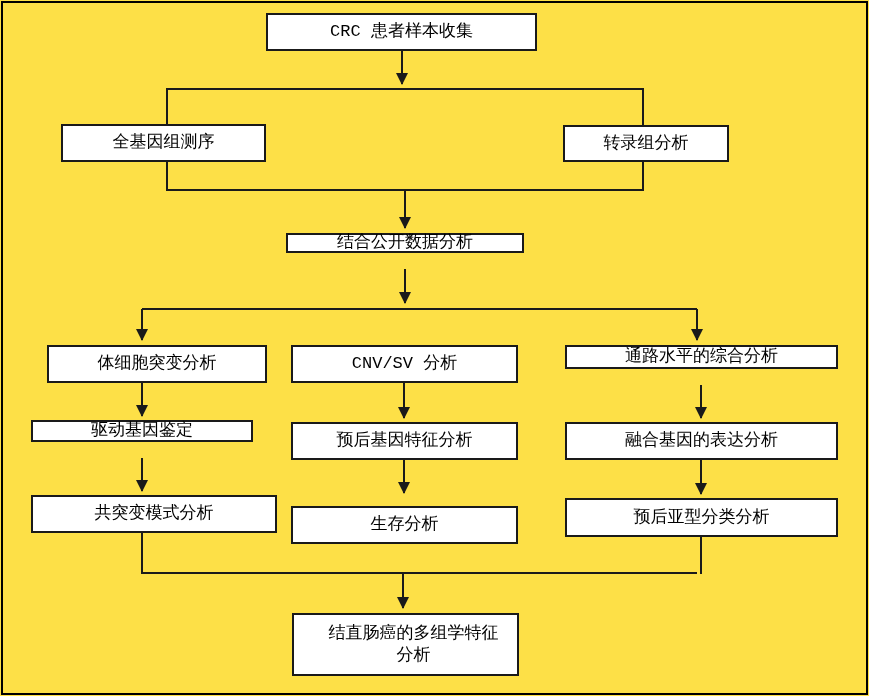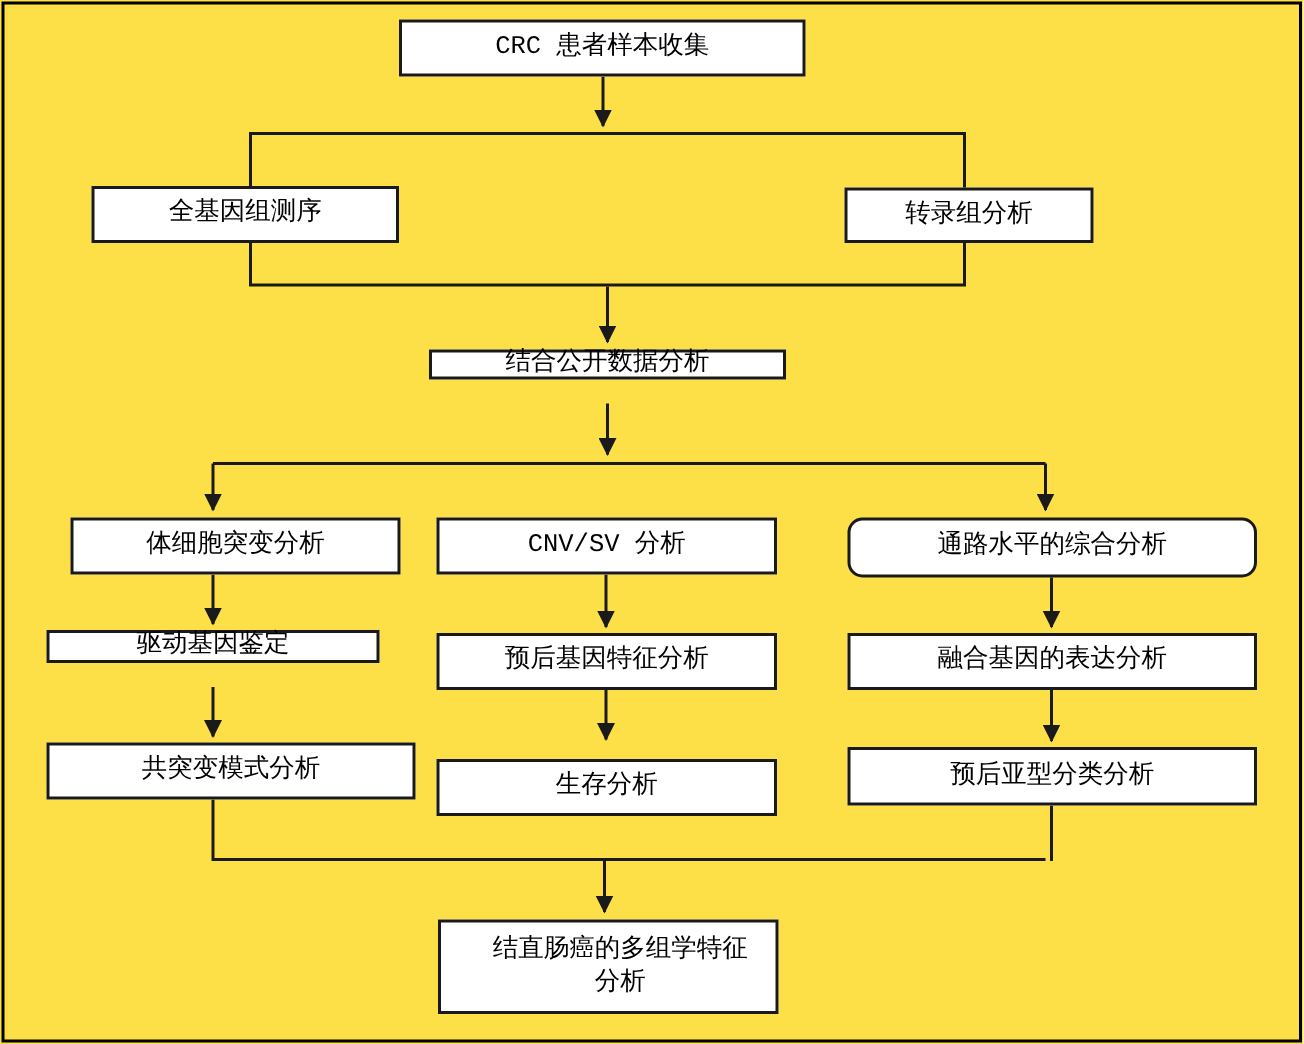--- a/index.html
+++ b/index.html
@@ -58,21 +58,21 @@
   #n-public   { left: 286px; top: 233px; width: 238px; height: 20px; }
 
   #n-c1r1 { left: 47px;  top: 345px; width: 220px; height: 38px; }
   #n-c1r2 { left: 31px;  top: 420px; width: 222px; height: 22px; }
   #n-c1r3 { left: 31px;  top: 495px; width: 246px; height: 38px; }
 
   #n-c2r1 { left: 291px; top: 345px; width: 227px; height: 38px; }
   #n-c2r2 { left: 291px; top: 422px; width: 227px; height: 38px; }
   #n-c2r3 { left: 291px; top: 506px; width: 227px; height: 38px; }
 
-  #n-c3r1 { left: 565px; top: 345px; width: 273px; height: 40px; border-radius: 10px; }
+  #n-c3r1 { left: 565px; top: 345px; width: 273px; height: 24px; }
   #n-c3r2 { left: 565px; top: 422px; width: 273px; height: 38px; }
   #n-c3r3 { left: 565px; top: 498px; width: 273px; height: 39px; }
 
   #n-final { left: 292px; top: 613px; width: 227px; height: 63px; padding-left: 16px; }
 </style>
 </head>
 <body>
 
 <div class="canvas">
 

